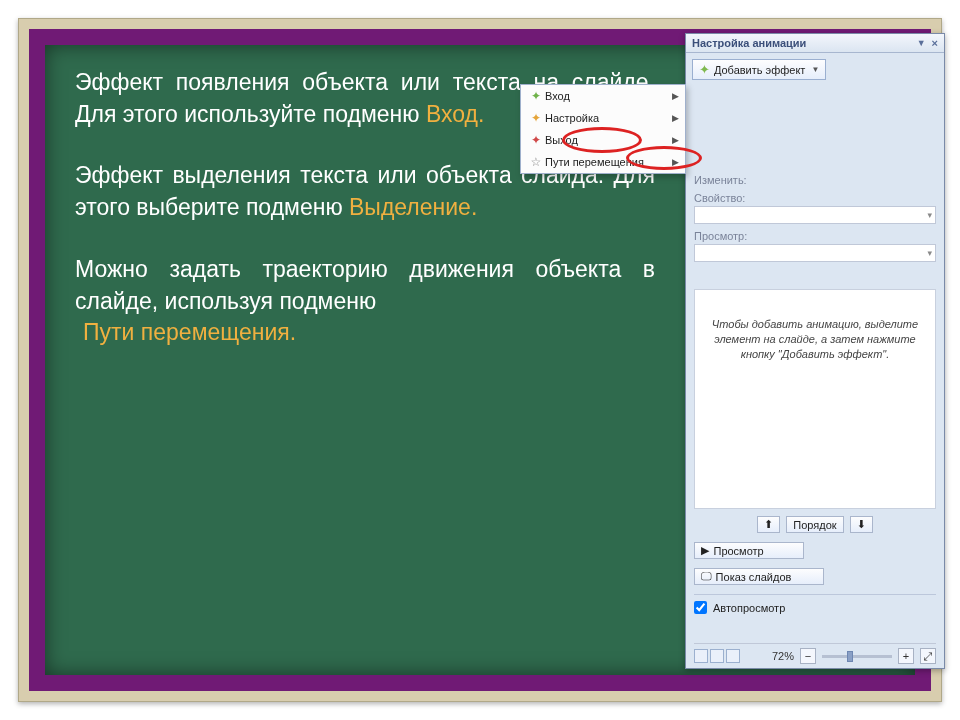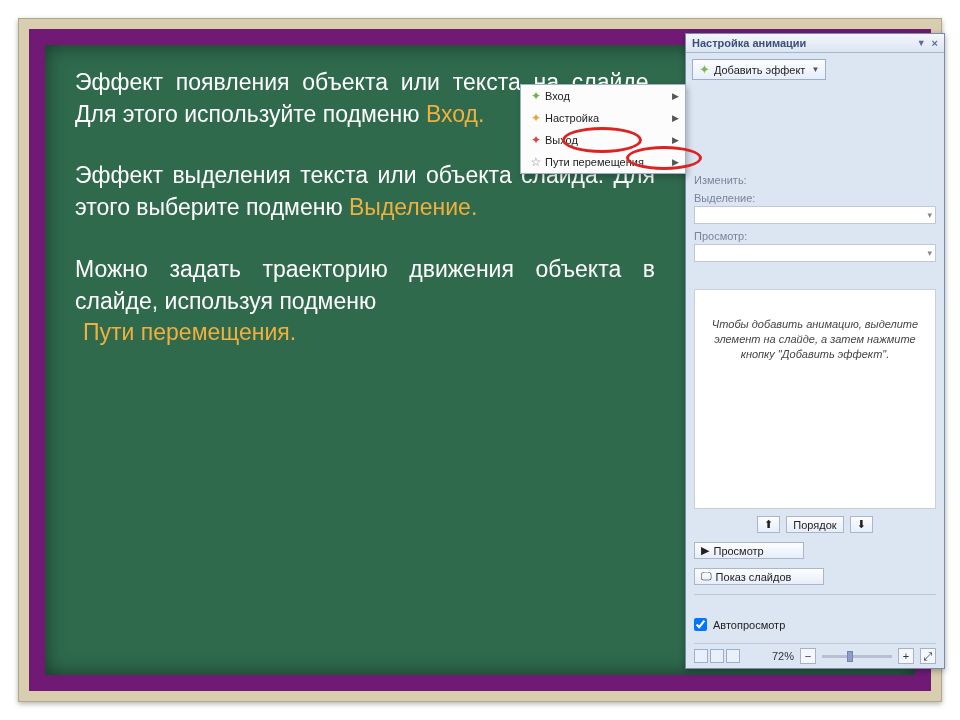--- a/index.html
+++ b/index.html
@@ -118,21 +118,21 @@
     border: 1px solid #aab6cc;
     background: linear-gradient(#fdfdfe,#e6eefb);
     padding: 1px 6px; font-size: 11px;
     display:inline-flex; align-items:center; gap:4px;
     cursor:pointer;
   }
   .play-row { position:absolute; left:8px; right:8px; top: 508px; }
   .slideshow-row { position:absolute; left:8px; right:8px; top: 534px; }
   .tiny-btn.wide { width: 110px; justify-content:flex-start; }
 
-  .autop { position:absolute; left:8px; right:8px; top: 560px; display:flex; align-items:center; gap:6px; padding-top:23px; border-top:1px solid #bcc7db; }
+  .autop { position:absolute; left:8px; right:8px; top: 560px; display:flex; align-items:center; gap:6px; padding-top:6px; border-top:1px solid #bcc7db; }
 
   .ellipse {
     position: absolute;
     border: 3px solid #d22;
     border-radius: 50%;
     background: transparent;
     pointer-events: none;
     z-index: 5;
   }
   .zoom-bar {
@@ -216,21 +216,21 @@
     </div>
   </div>
 
   <div class="ellipse" style="left:-124px; top:93px; width:80px; height:26px;"></div>
   <div class="ellipse" style="left:-60px; top:112px; width:76px; height:24px;"></div>
 
   <div class="field-row" style="margin-top:88px;">
     <label>Изменить:</label>
   </div>
   <div class="field-row">
-    <label>Выделение:</label>
+    <label>Свойство:</label>
     <div class="sel">▾</div>
   </div>
   <div class="field-row">
     <label>Просмотр:</label>
     <div class="sel">▾</div>
   </div>
 
   <div class="hint-box">
     <span>Чтобы добавить анимацию, выделите элемент на слайде, а затем нажмите кнопку "Добавить эффект".</span>
   </div>

